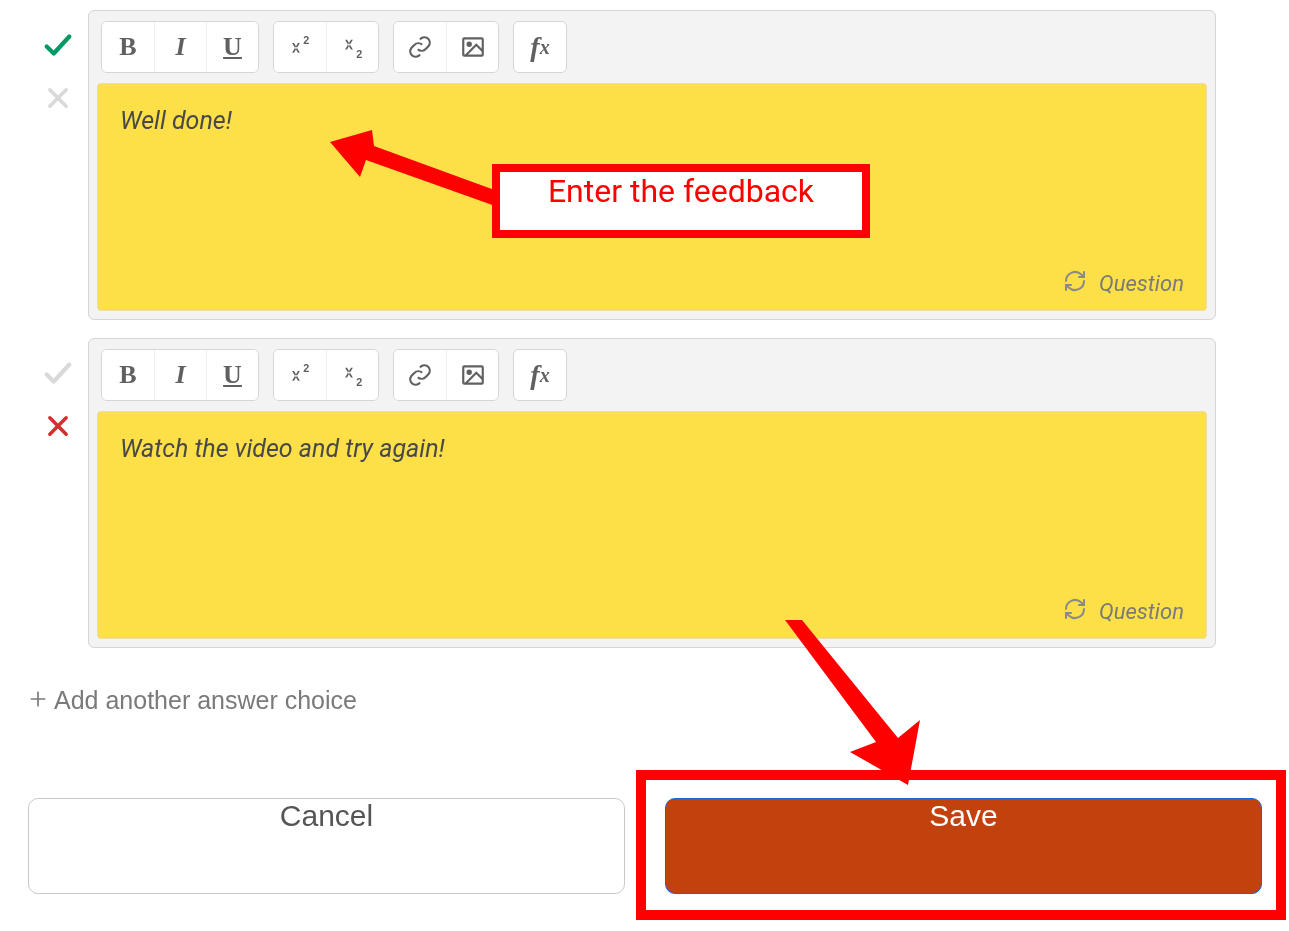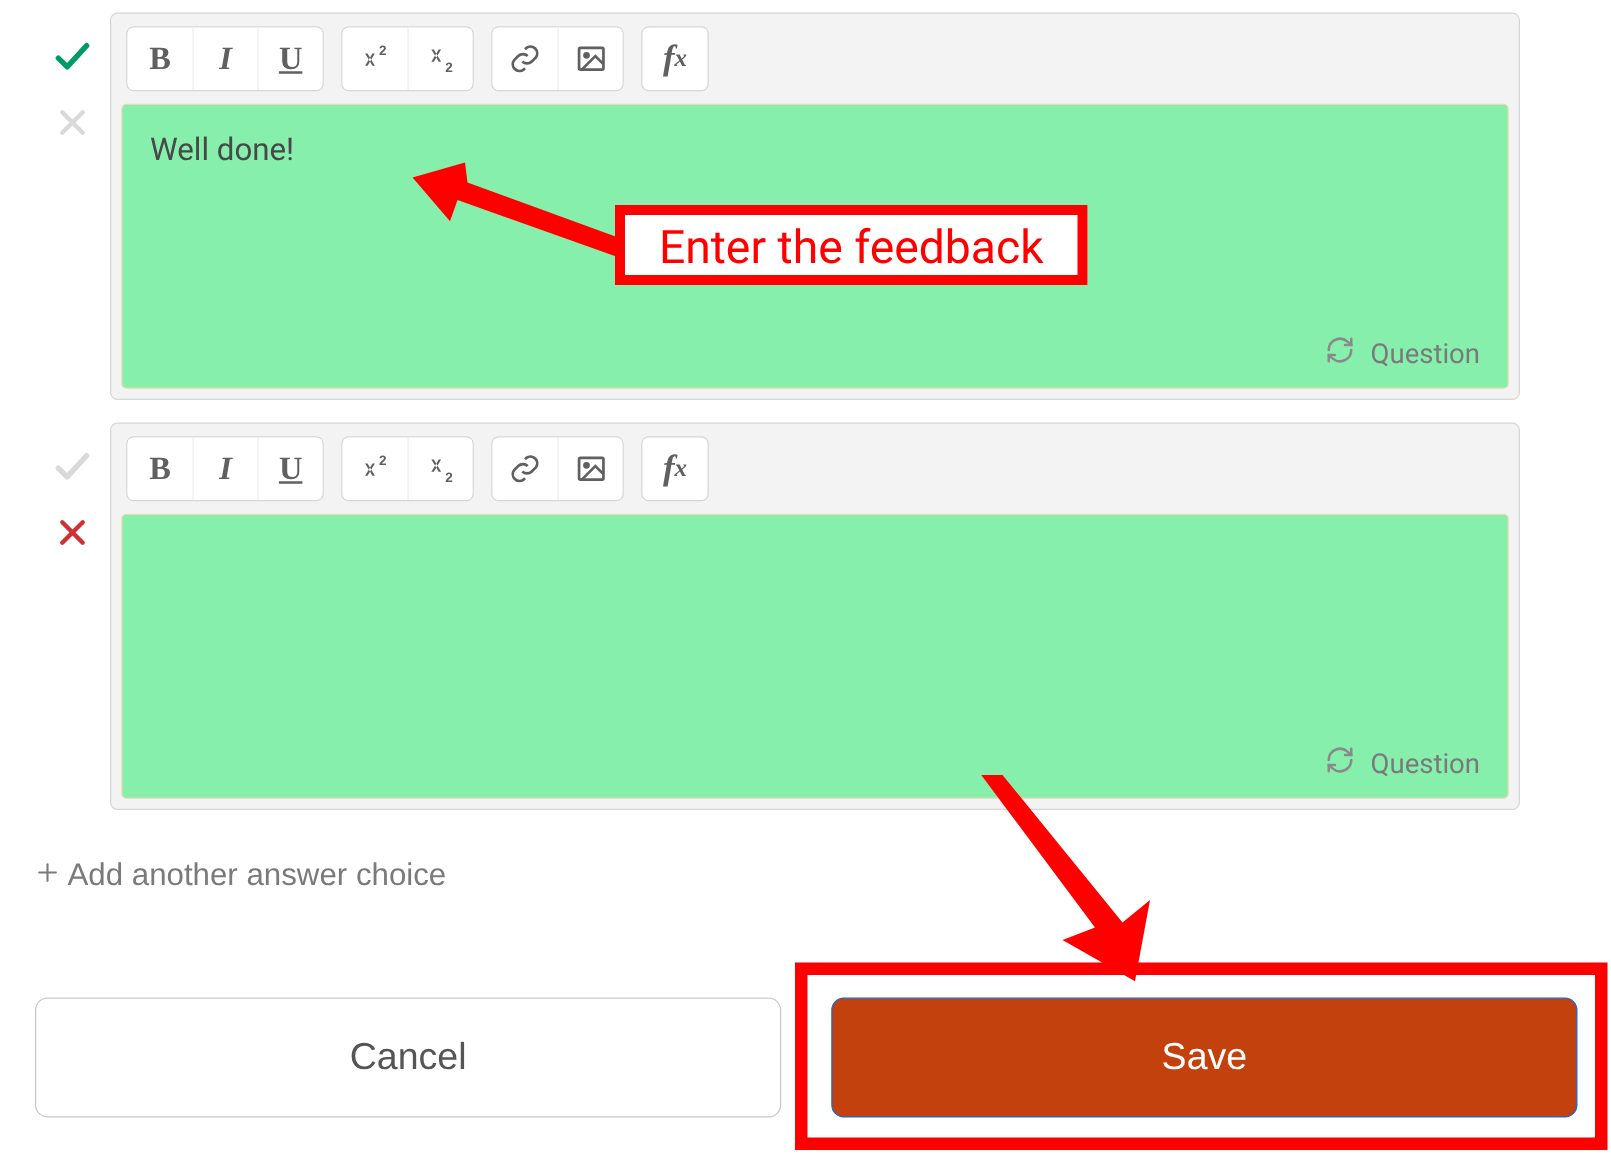--- a/index.html
+++ b/index.html
@@ -60,28 +60,29 @@
     color: #606060;
     cursor: pointer;
     background: #fff;
     border: none;
   }
   .tb-btn + .tb-btn { border-left: 1px solid #eee; }
   .tb-btn svg { width: 26px; height: 26px; }
 
   .text-area {
     margin: 0 8px 8px 8px;
-    background: #86efac;
+    background: #fde047;
     border: 1px solid #e9dcad;
     border-radius: 4px;
     height: 228px;
     position: relative;
     padding: 22px 22px 52px 22px;
     font-size: 25px;
     color: #484848;
+    font-style: italic;
   }
   .text-area .content { outline: none; }
 
   .question-tag {
     position: absolute;
     right: 22px;
     bottom: 12px;
     display: flex;
     align-items: center;
     gap: 12px;
@@ -112,48 +113,48 @@
     width: 1234px;
     display: flex;
     gap: 40px;
   }
   .btn {
     flex: 1;
     height: 96px;
     border-radius: 10px;
     font-size: 30px;
     display: flex;
-    align-items: center;
+    align-items: flex-start;
     justify-content: center;
     cursor: pointer;
   }
   .btn-cancel {
     background: #fff;
     border: 1px solid #c9c9c9;
     color: #555;
   }
   .btn-save {
     background: #c2410c;
     border: 1px solid #1566e0;
     color: #fff;
   }
 
   
   .annot-box1 {
     position: absolute;
     left: 492px;
     top: 164px;
     width: 378px;
-    height: 64px;
+    height: 74px;
     border: 8px solid #f00;
     background: #fff;
     color: #f00;
-    font-size: 37px;
-    display: flex;
-    align-items: flex-end;
+    font-size: 32px;
+    display: flex;
+    align-items: flex-start;
     justify-content: center;
     z-index: 50;
   }
 
   .annot-box2 {
     position: absolute;
     left: 636px;
     top: 770px;
     width: 650px;
     height: 150px;
@@ -290,20 +291,21 @@
               <circle cx="8.5" cy="9.5" r="1.5" fill="#606060"></circle>
               <polyline points="21 16 15 10 5 20"></polyline>
             </svg>
         </button>
       </div>
       <div class="tb-group">
         <button class="tb-btn" style="font-style: italic; font-family: Georgia, serif; font-size: 28px;">f<span style="font-size:20px;">x</span></button>
       </div>
     </div>
     <div class="text-area">
+      <div class="content">Watch the video and try again!</div>
       <div class="question-tag">
         <span>
           <svg viewBox="0 0 24 24" fill="none" stroke="#8a8a8a" stroke-width="2" stroke-linecap="round">
               <path d="M3 12a9 9 0 0 1 15-6.7L21 8"></path>
               <path d="M21 3v5h-5"></path>
               <path d="M21 12a9 9 0 0 1-15 6.7L3 16"></path>
               <path d="M3 21v-5h5"></path>
             </svg>
         </span>
         <span>Question</span>

